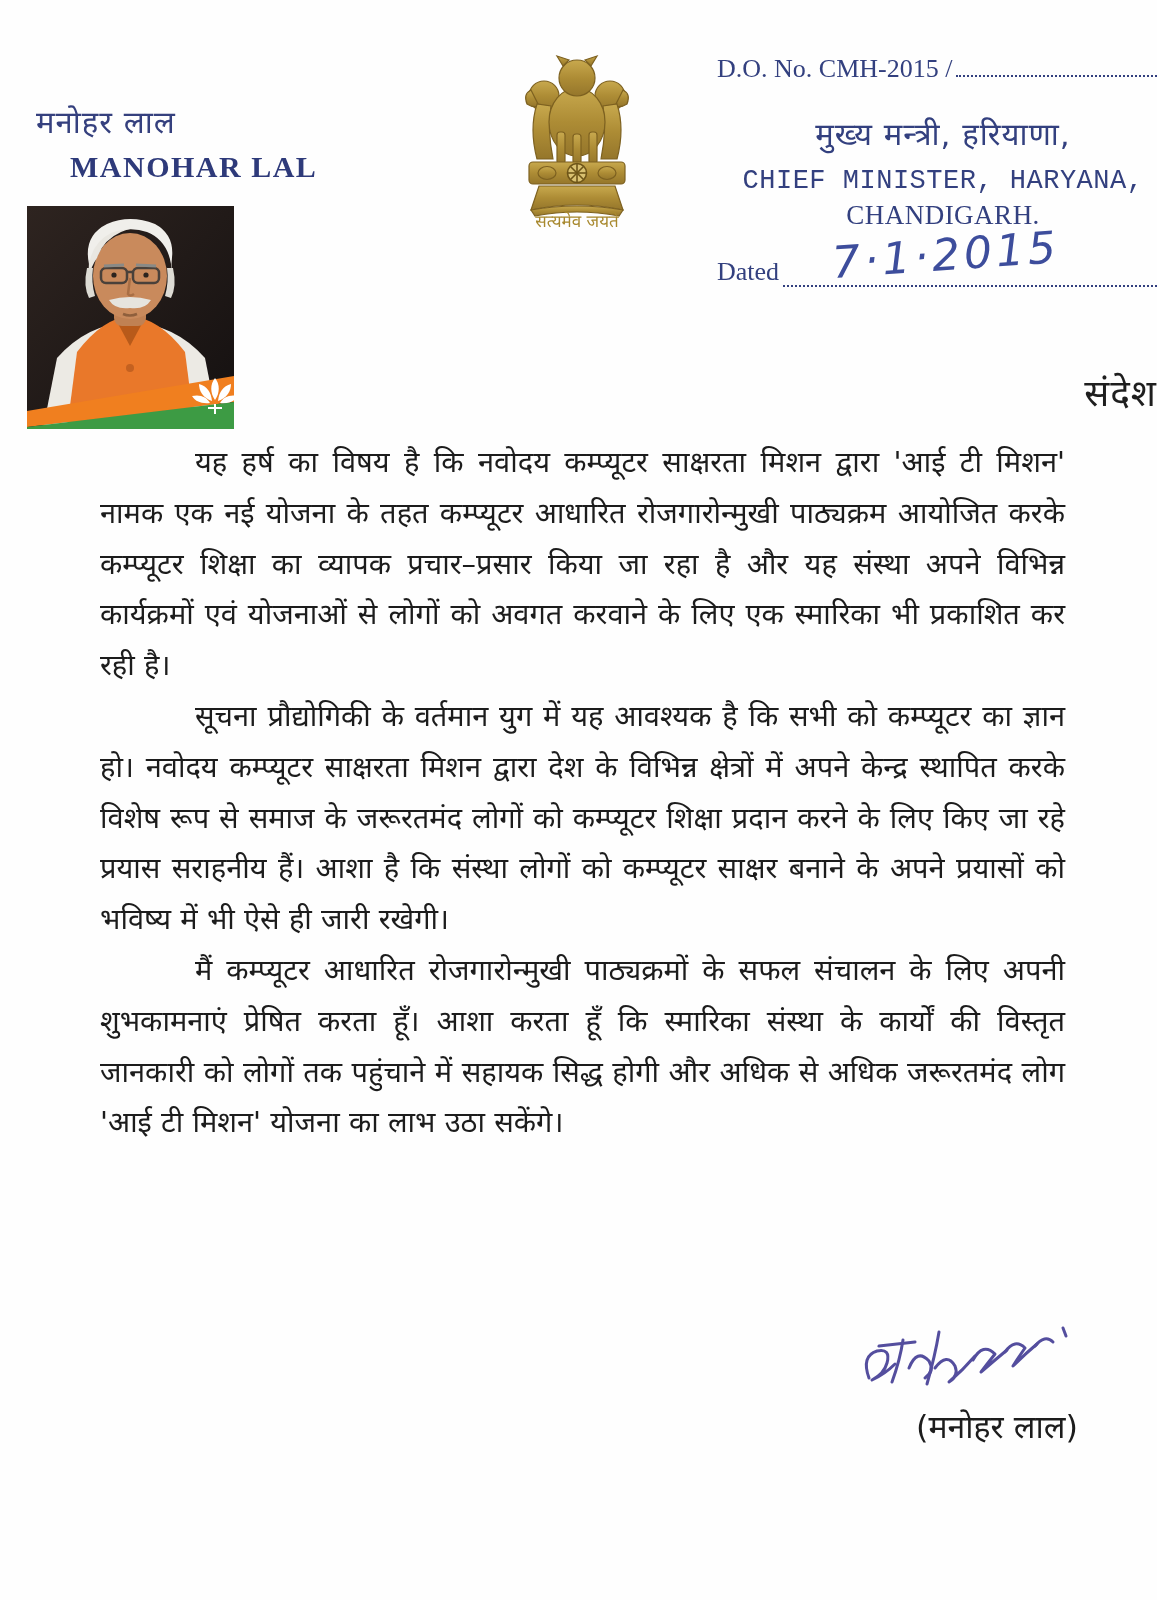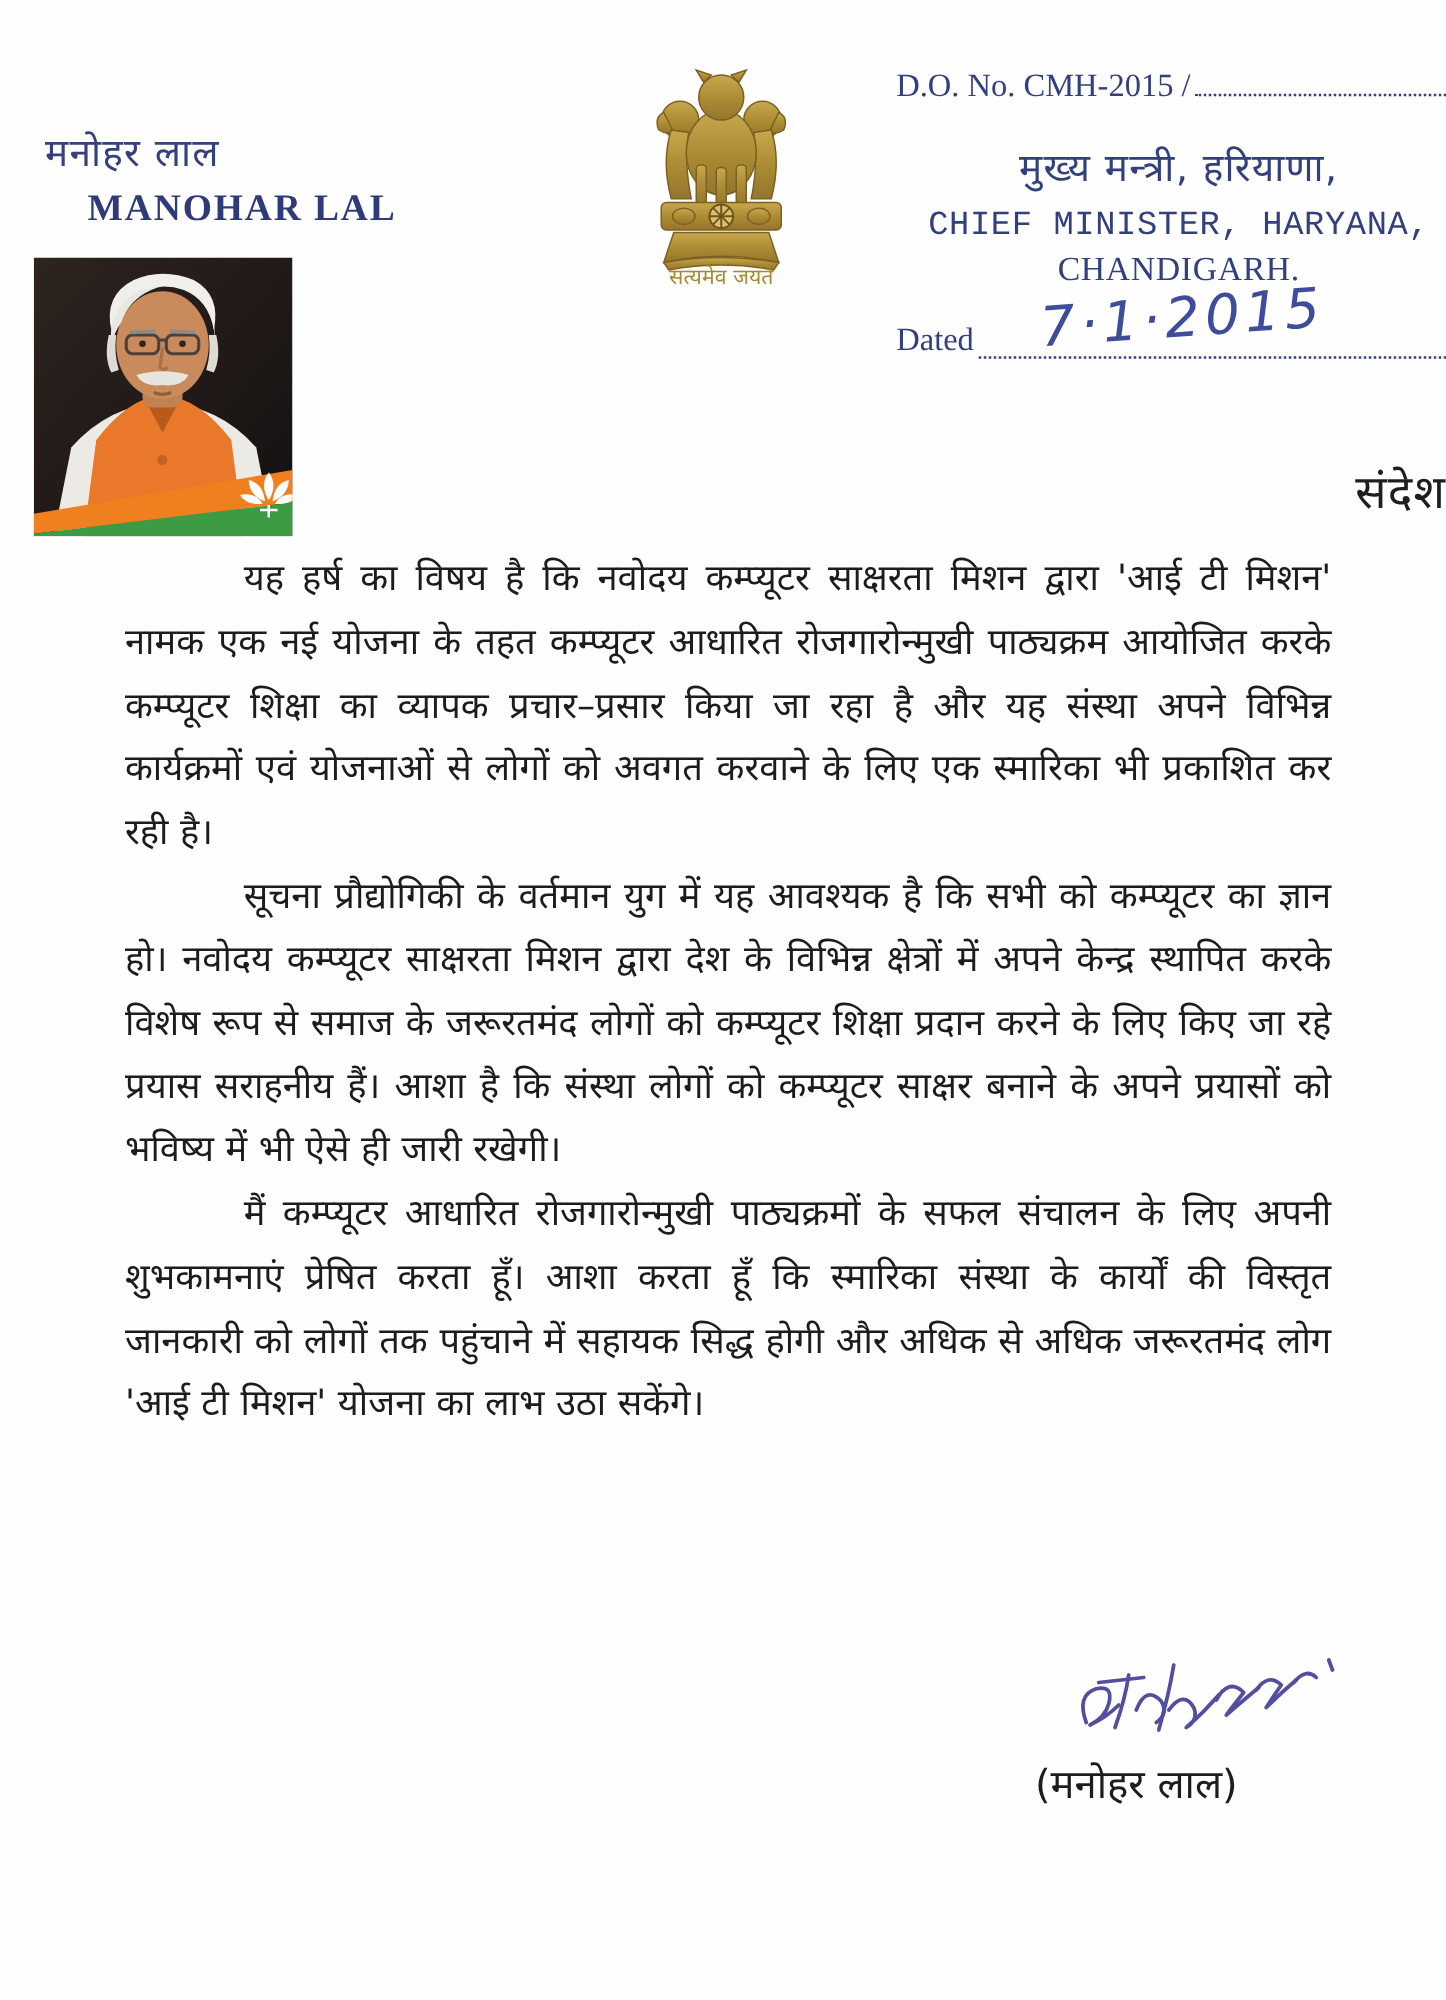--- a/index.html
+++ b/index.html
@@ -44,21 +44,21 @@
   }
 
   
   .heading { position: absolute; left: 0; top: 366px; width: 100%; text-align: right; font-size: 37px; color: #1e1e1e; letter-spacing: 1px; font-weight: 500; }
   .body-text { position: absolute; left: 100px; top: 437px; width: 965px; color: #1c1c1c; }
   .body-text p { font-size: 29px; line-height: 50.8px; text-align: justify; text-indent: 95px; font-weight: 400; }
   .closing { font-size: 29px; line-height: 50.8px; text-indent: 95px; }
 
   
   .signature { position: absolute; left: 845px; top: 1316px; width: 250px; height: 92px; }
-  .typed-name { position: absolute; left: 828px; top: 1404px; width: 250px; text-align: left; font-size: 32px; color: #1c1c1c; }
+  .typed-name { position: absolute; left: 828px; top: 1404px; width: 250px; text-align: right; font-size: 32px; color: #1c1c1c; }
 </style>
 </head>
 <body>
 
 <div class="page">
 
   <div class="name-block">
     <div class="name-hi">मनोहर लाल</div>
     <div class="name-en">MANOHAR LAL</div>
   </div>

